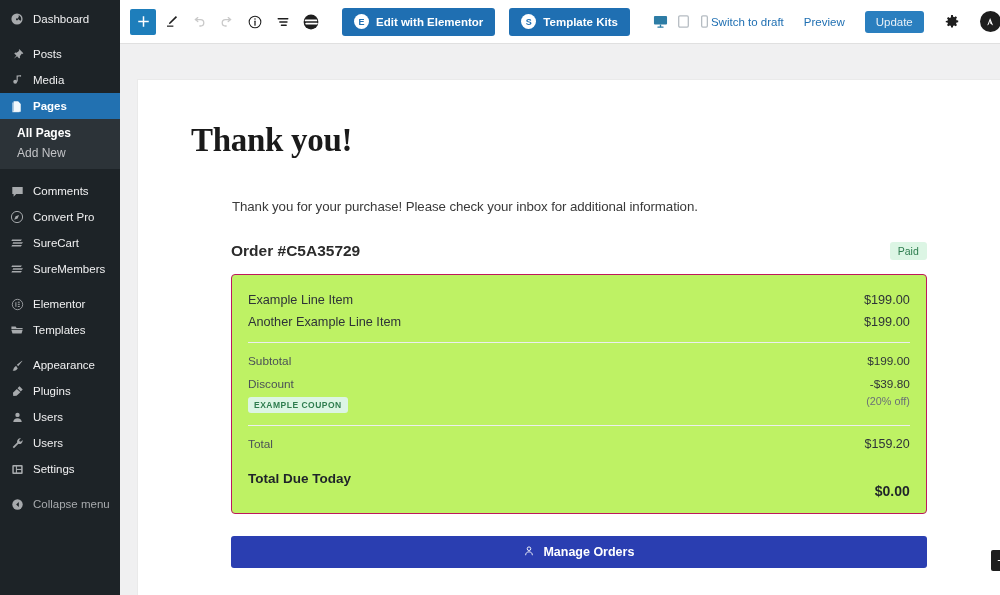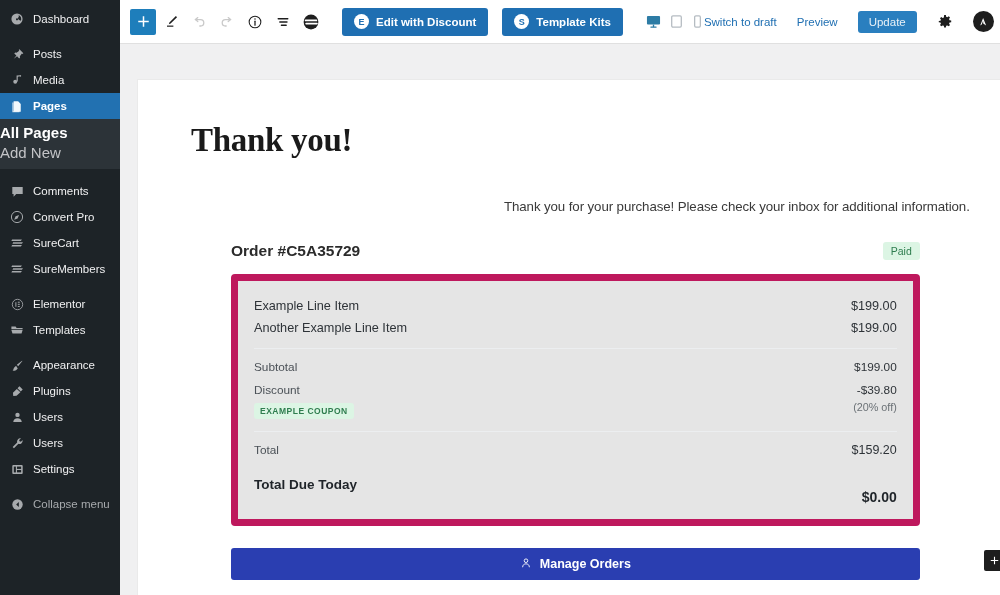--- a/index.html
+++ b/index.html
@@ -33,22 +33,22 @@
   .menu-item.active .ico { color: #fff; }
   .menu-item.active::after {
     content: ""; position: absolute; right: -8px; top: 50%;
     transform: translateY(-50%);
     border: 8px solid transparent; border-right-color: #f0f0f1;
     border-left: none; width: 0; height: 0;
   }
   .menu-gap { height: 9px; }
   .submenu { background: #2c3338; padding: 4px 0 6px 0; }
   .submenu-item {
-    font-size: 15px; line-height: 20px;
-    padding-left: 0; color: #c3c4c7; cursor: pointer;
+    font-size: 12px; line-height: 20px;
+    padding-left: 17px; color: #c3c4c7; cursor: pointer;
   }
   .submenu-item.current { color: #fff; font-weight: 700; }
   .collapse { color: #a7aaad; }
   .collapse .ico { color: #a7aaad; }
   .menu-item svg { display: block; }
 
   
   .main { flex: 1; position: relative; background: #f0f0f1; height: 595px; }
 
   
@@ -117,35 +117,35 @@
   }
   .page { padding: 42px 53px 0 53px; }
 
   .page-title {
     font-family: "Liberation Serif", serif;
     font-size: 33px; font-weight: 700; color: #1a1a1a;
     letter-spacing: -0.3px;
   }
   .intro {
     margin-top: 40px; font-size: 13.3px; color: #3a3a3a;
-    padding-left: 41px; letter-spacing: -0.1px; text-align: right;
+    padding-left: 41px; letter-spacing: -0.1px;
   }
 
   .order-block { margin-top: 28px; padding-left: 40px; padding-right: 50px; }
   .order-head { display: flex; align-items: flex-end; justify-content: space-between; }
   .order-num { font-size: 15.5px; font-weight: 700; color: #2b2b2b; }
   .badge-paid {
     background: #dcf5e4; color: #2e7d4f;
     font-size: 10.5px; padding: 3px 8px; border-radius: 3px;
     font-weight: 400;
   }
 
   .order-card {
-    margin-top: 14px; border: 7px solid #be185d; border-radius: 4px;
-    padding: 14px 16px 14px 16px; background: #e5e5e5;
+    margin-top: 14px; border: 1px solid #be185d; border-radius: 4px;
+    padding: 14px 16px 14px 16px; background: #bef264;
   }
   .row { display: flex; align-items: flex-start; justify-content: space-between; }
   .li-row { padding: 4px 0; }
   .li-name { font-size: 12.7px; color: #2e3338; }
   .li-price { font-size: 12.7px; color: #2e3338; }
 
   .sep { border-top: 1px solid #eceef0; margin: 9px 0 8px 0; }
 
   .sum-row { padding: 3px 0; }
   .sum-label { font-size: 11.8px; color: #4b5157; }
@@ -407,21 +407,21 @@
           <svg width="18" height="18" viewBox="0 0 20 20">
               <circle cx="10" cy="10" r="8.2" fill="#1e1e1e"></circle>
               <path d="M4 8.2h12M4.6 11.8h12" stroke="#fff" stroke-width="1.9" stroke-linecap="round"></path>
             </svg>
         </div>
       </div>
 
       <div style="margin-left:18px">
         <div class="pill">
           <span class="circ">E</span>
-          <span>Edit with Discount</span>
+          <span>Edit with Elementor</span>
         </div>
       </div>
 
       <div style="margin-left:14px">
         <div class="pill tk">
           <span class="circ">S</span>
           <span>Template Kits</span>
         </div>
       </div>
 

